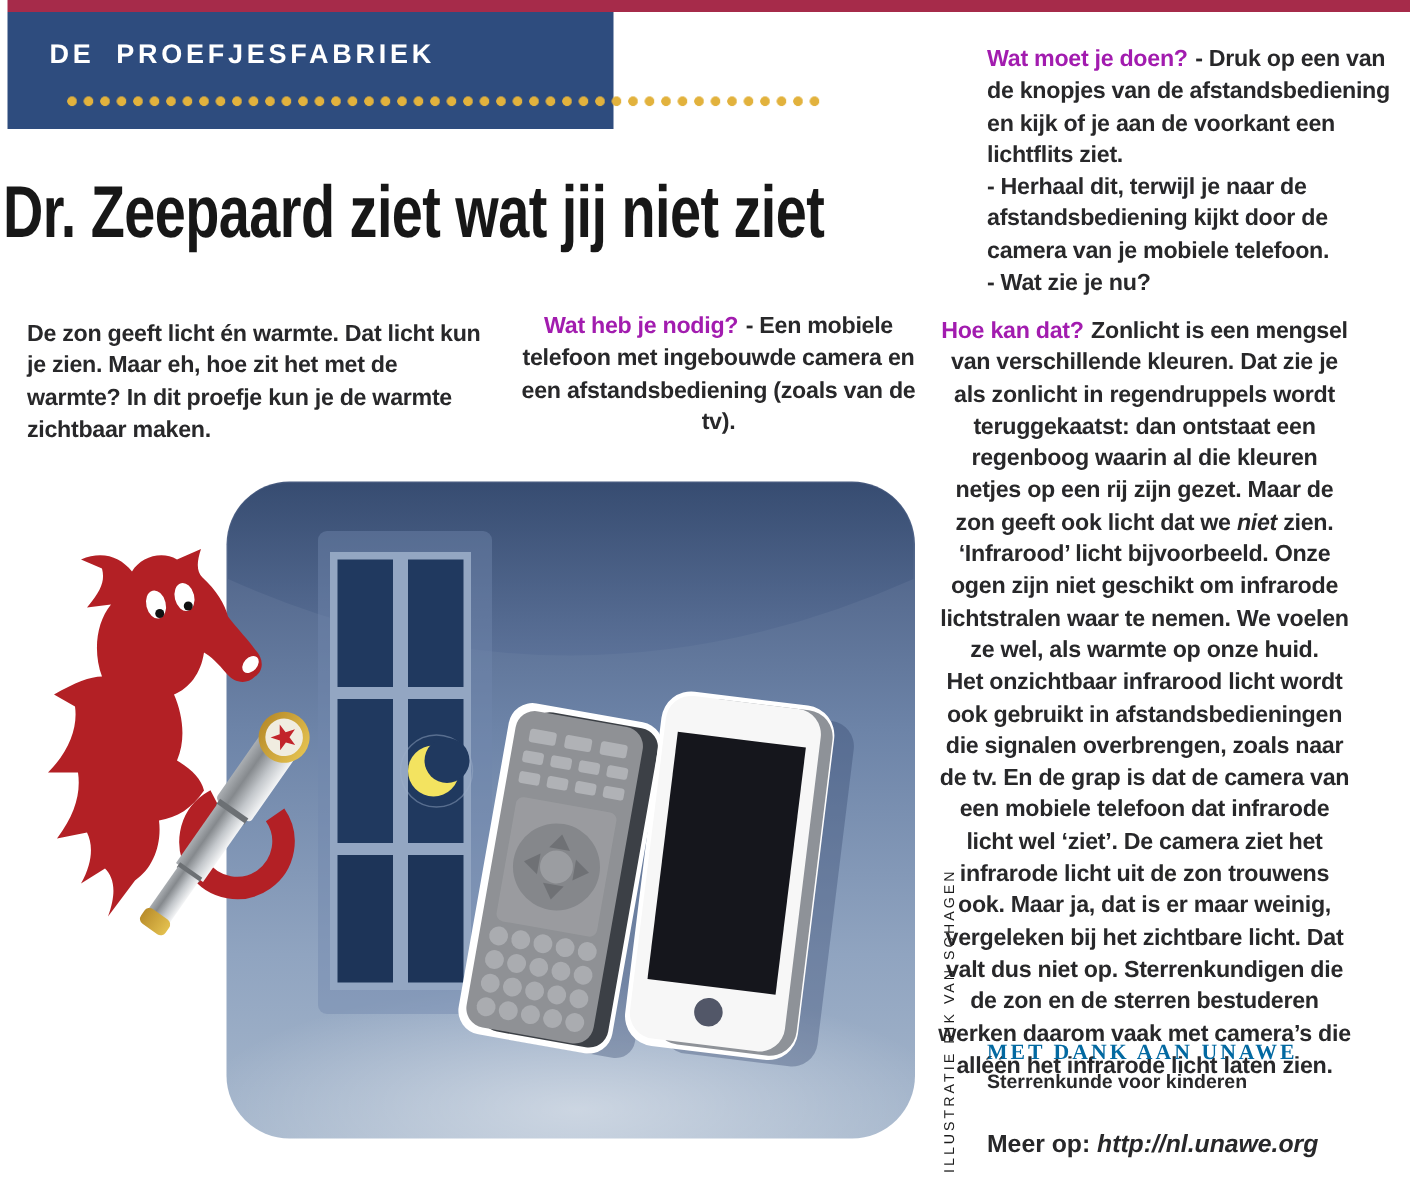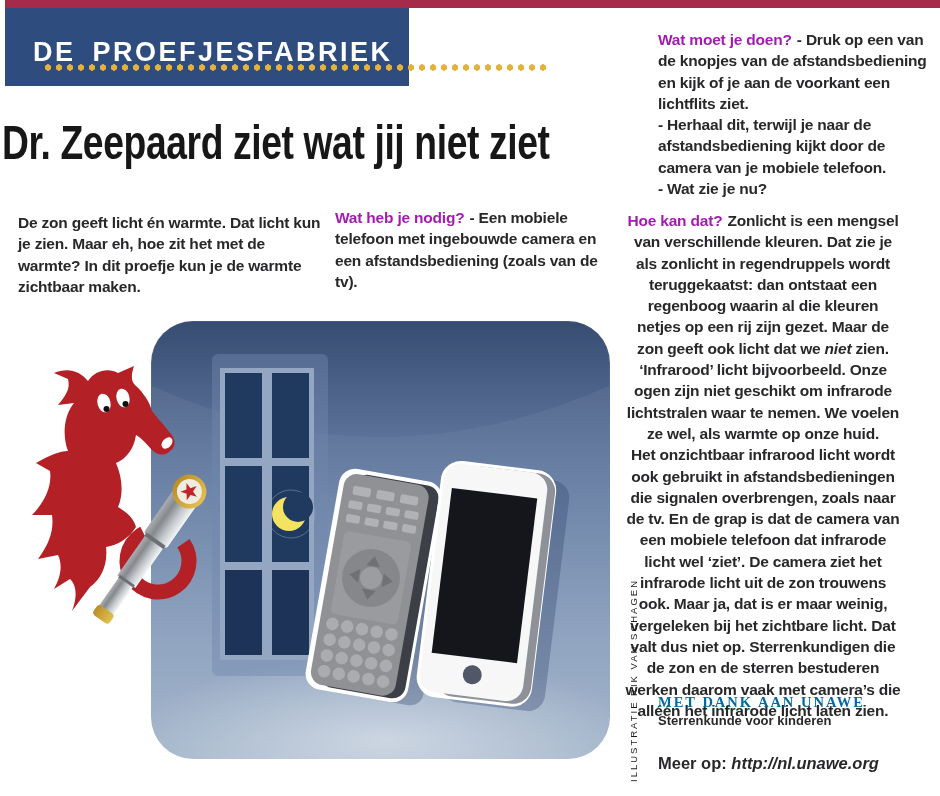--- a/index.html
+++ b/index.html
@@ -3,39 +3,39 @@
 <meta charset="utf-8">
 <style>
   html,body{margin:0;padding:0;}
   body{
     width:940px;height:796px;position:relative;background:#ffffff;
     font-family:"Liberation Sans",sans-serif;overflow:hidden;
   }
   .top-bar{position:absolute;left:5px;top:0;width:935px;height:8px;background:#A62B4A;}
   .banner{position:absolute;left:5px;top:8px;width:404px;height:78px;background:#2E4C7E;}
   .banner-label{
-    position:absolute;left:28px;top:29px;color:#ffffff;font-weight:bold;
-    font-size:27px;letter-spacing:2.5px;word-spacing:7px;white-space:nowrap;
+    position:absolute;left:28px;top:18px;color:#ffffff;font-weight:bold;
+    font-size:18px;letter-spacing:2.5px;word-spacing:7px;white-space:nowrap;
   }
   .dots{
     position:absolute;left:44px;top:63px;width:505px;height:9px;
     background-image:radial-gradient(circle at 4px 4.5px,#E2B23D 3px,rgba(226,178,61,0) 3.4px);
     background-size:11px 9px;background-repeat:repeat-x;
   }
   .title{
     position:absolute;left:2px;top:118px;margin:0;color:#171717;
     font-size:49px;font-weight:bold;line-height:1.0;white-space:nowrap;
     transform:scaleX(0.76);transform-origin:0 50%;letter-spacing:-0.5px;
   }
   .col{
     position:absolute;margin:0;color:#28282A;font-weight:bold;
     font-size:15.5px;line-height:21.3px;letter-spacing:-0.2px;
   }
   .intro{left:18px;top:212px;width:310px;}
-  .nodig{left:335px;top:207px;width:288px;}
+  .nodig{left:335px;top:207px;width:288px;text-align:center;}
   .doen{left:658px;top:29px;width:276px;}
   .hoe{left:625px;top:210px;width:276px;text-align:center;}
   .runin{color:#a21caf;margin-right:5px;}
   .pre{white-space:pre-line;}
   .em{font-style:italic;}
   .thanks{
     position:absolute;left:658px;top:694px;margin:0;color:#0369a1;
     font-family:"Liberation Serif",serif;font-weight:bold;font-size:14.5px;letter-spacing:2px;
   }
   .subtitle{

